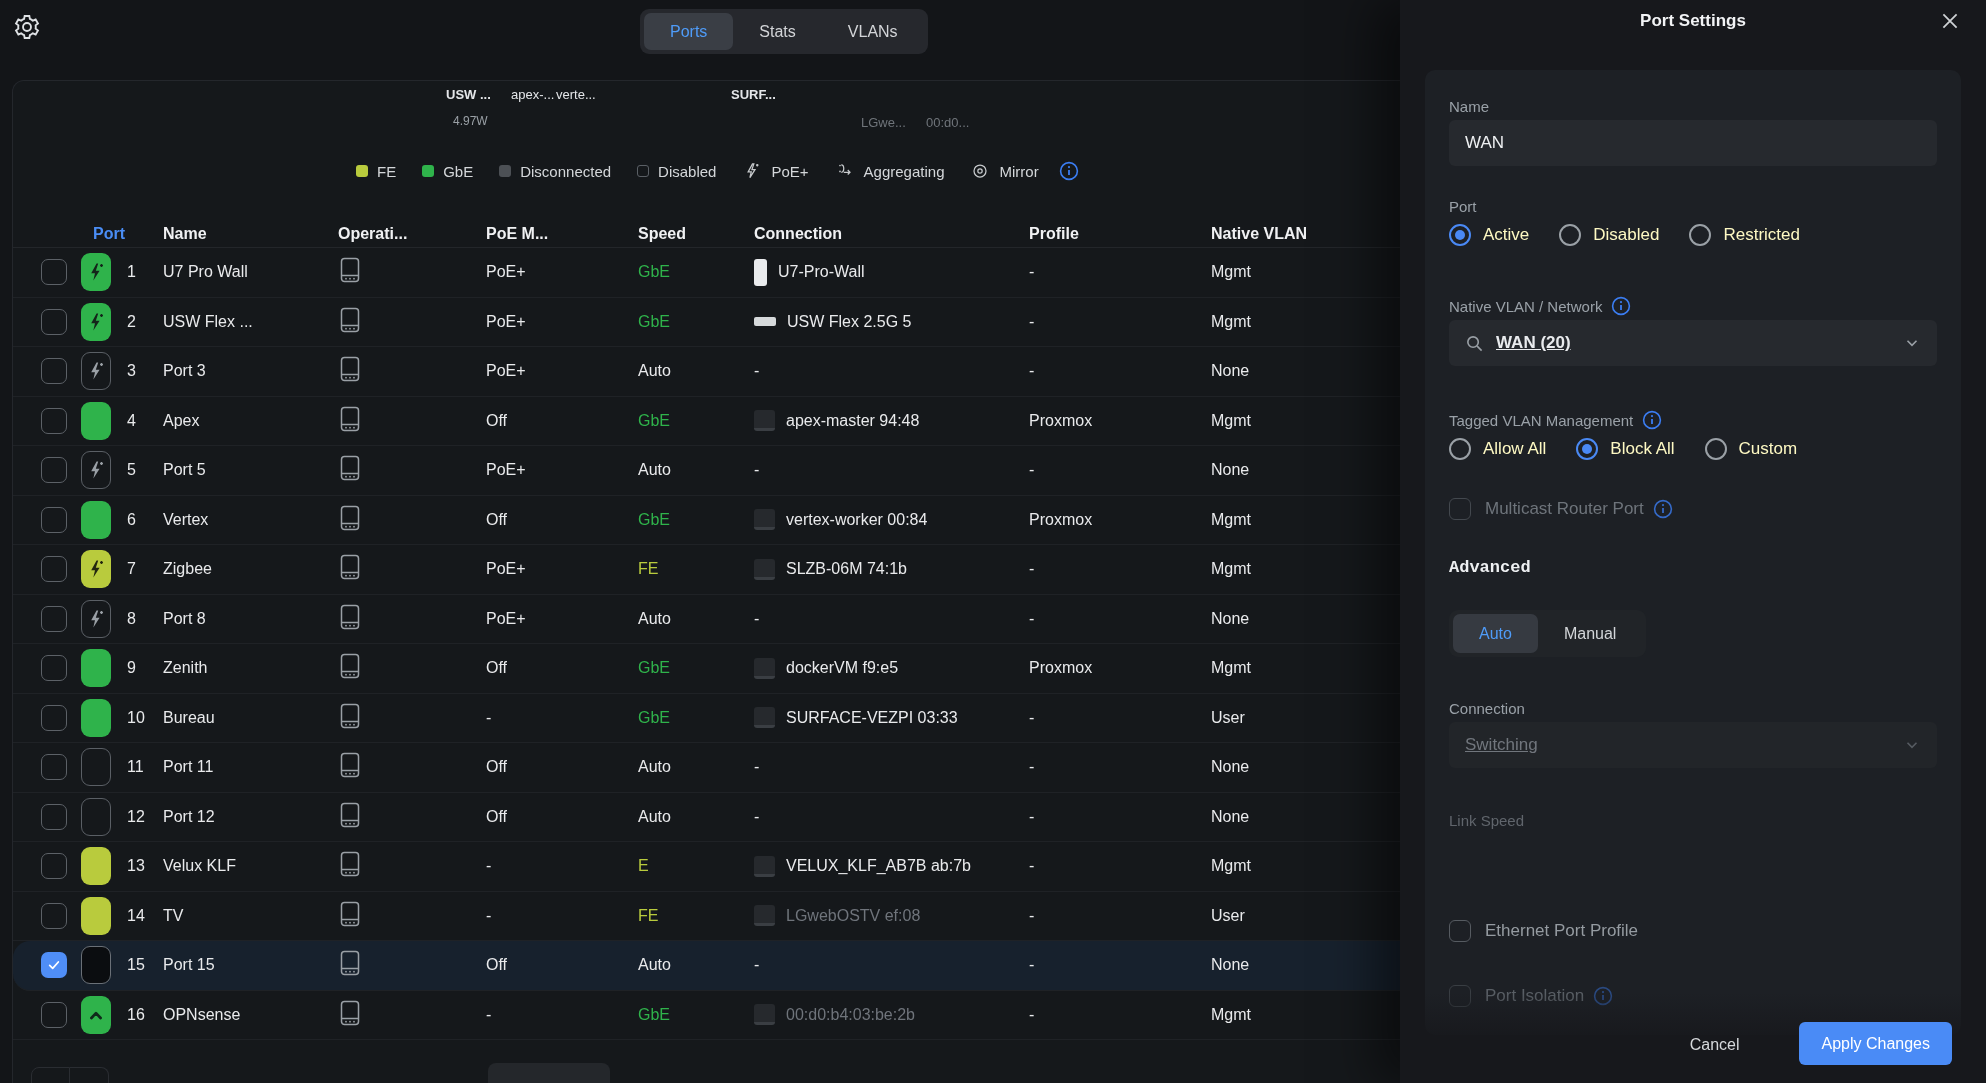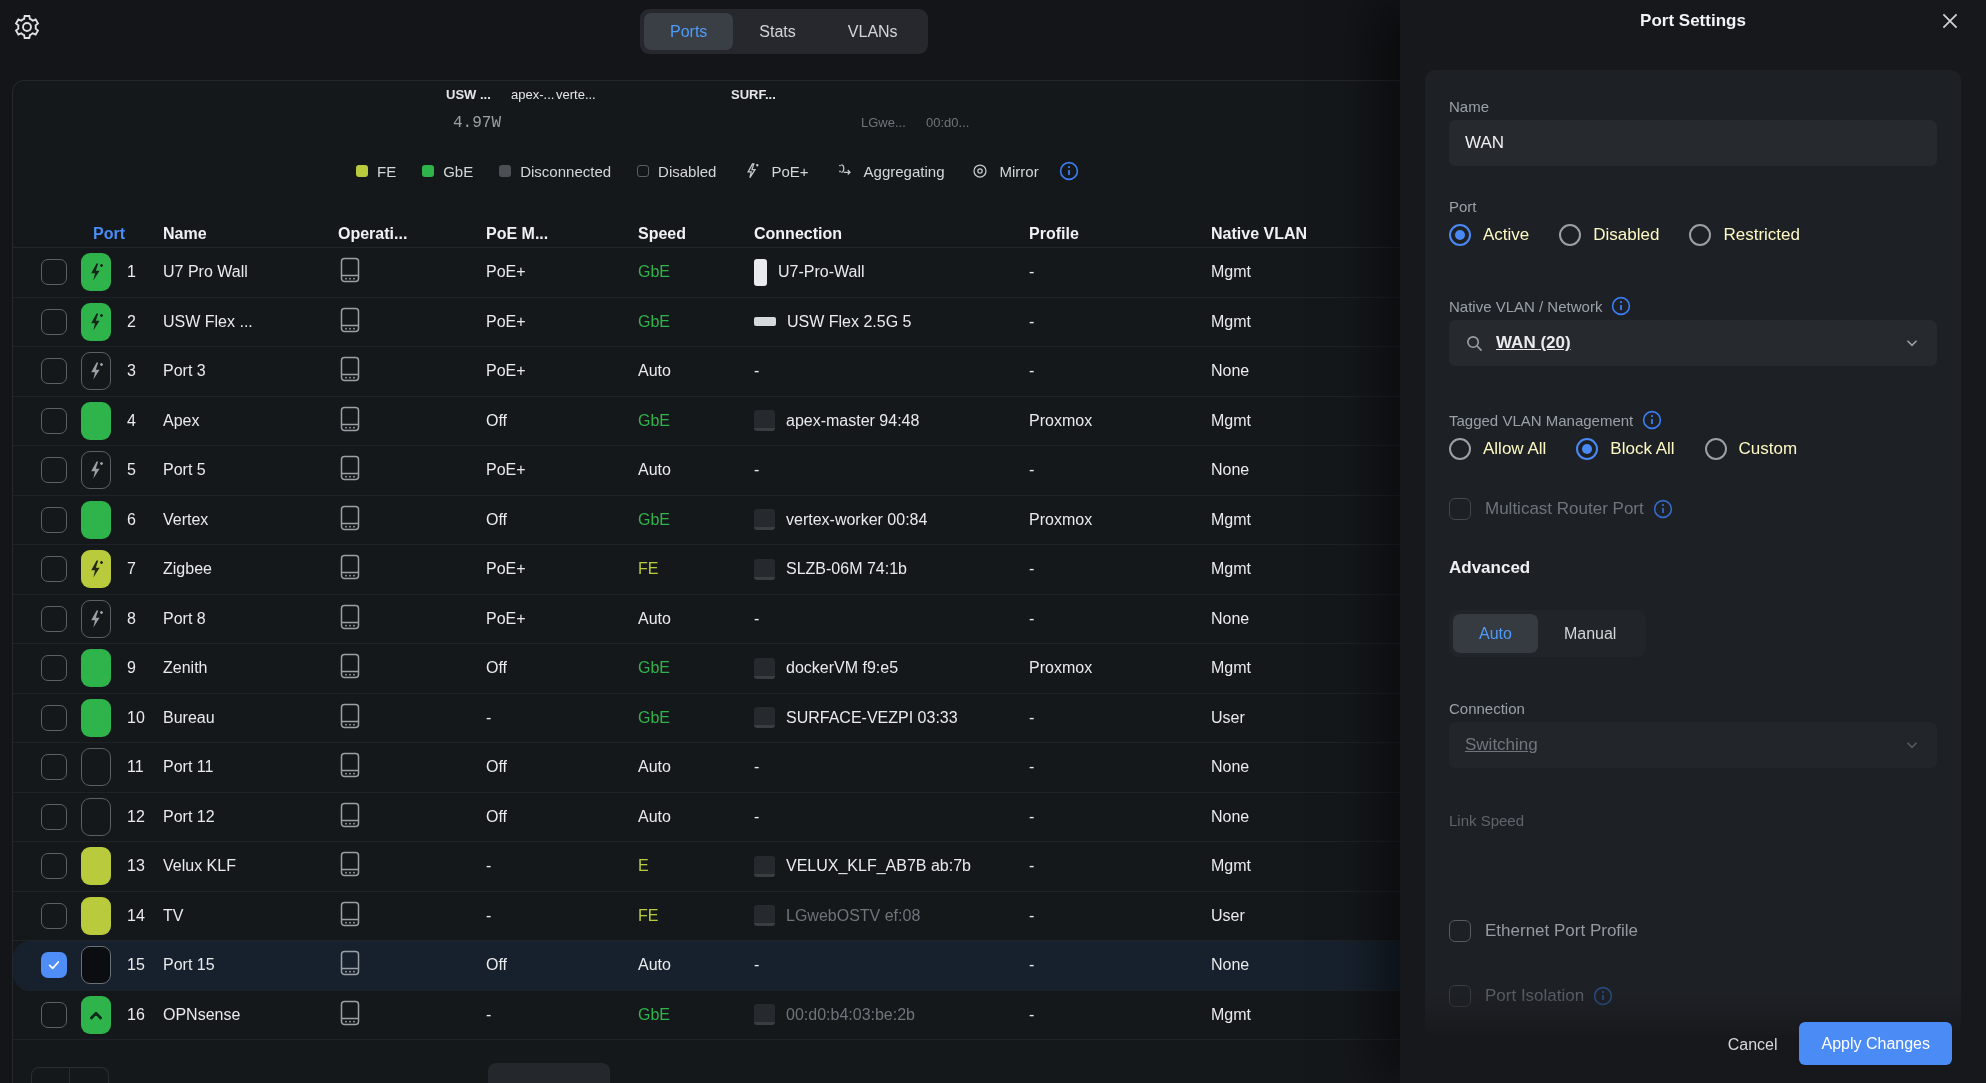--- a/index.html
+++ b/index.html
@@ -32,21 +32,21 @@
     left:12px; top:80px; width:1974px; height:1013px;
     background:#15181b;
     border:1px solid #24272c; border-bottom:none;
     border-radius:12px 0 0 0;
   }
 
   
   .device-label { position:absolute; top:6px; font-size:13px; color:#e4e6e9; white-space:nowrap; }
   .device-label.bold { font-weight:bold; }
   .device-label.dim { color:#6f747a;margin-top:28px; }
-  .power-label { position:absolute; left:440px; top:33px; font-size:16px; color:#9aa0a6;font-family:Liberation Mono, monospace; }
+  .power-label { position:absolute; left:440px; top:33px; font-size:12px; color:#9aa0a6; }
 
   
   .legend { left:343px; top:76px; height:28px; display:flex; align-items:center; gap:26px; }
   .legend-item { display:flex; align-items:center; gap:9px; font-size:15px; color:#d4d7da; }
   .swatch { width:12px; height:12px; border-radius:3px; display:inline-block; }
   .swatch.outline { border:1px solid #5a5f65; background:transparent; }
   .legend-glyph { width:20px; height:20px; display:inline-block; }
   .legend-info { margin-left:-6px; width:20px; height:20px; cursor:pointer; }
 
   
@@ -106,21 +106,21 @@
 
   .panel-card {
     left:25px; right:25px; top:70px; bottom:48px;
     background:#1d2025; border-radius:10px;
     overflow:hidden;
   }
   .pc-inner { position:absolute; left:24px; right:24px; top:0; bottom:0; }
 
   .plabel { font-size:15px; color:#9aa1a8; display:flex; align-items:center; gap:9px; }
   .plabel.dim2 { color:#60656c; }
-  .ptitle { font-size:17px; font-weight:bold; color:#eef0f2; }
+  .ptitle { font-size:17px; font-weight:bold; color:#eef0f2;font-family:Liberation Mono, monospace; }
 
   .pinput {
     width:100%; height:46px; background:#26292e; border:none; border-radius:6px;
     color:#eef0f2; font-size:17px; font-family:"Liberation Sans",sans-serif;
     padding:0 16px;
   }
   .pselect {
     width:100%; height:46px; background:#26292e; border-radius:6px;
     display:flex; align-items:center; padding:0 16px; gap:12px; cursor:pointer;
     font-size:17px; color:#e9ebee; font-weight:bold;text-decoration:underline;
@@ -150,21 +150,21 @@
   .seg-item {
     display:flex; align-items:center; justify-content:center;
     padding:0 26px; font-size:16px; color:#d3d6d9; border-radius:7px; cursor:pointer;
   }
   .seg-item.active { background:#363a41; color:#4f9cf9; }
 
   .panel-footer {
     left:0; right:0; bottom:0; height:90px;
     background:linear-gradient(180deg, rgba(23,24,28,0) 0%, #17181c 55%);
     display:flex; align-items:flex-end; justify-content:flex-end;
-    padding:0 34px 18px 0; gap:22px;
+    padding:0 34px 18px 0; gap:60px;
   }
   .cancel-btn { background:none; border:none; font-size:16px; color:#d6d9dc; cursor:pointer; font-family:"Liberation Sans",sans-serif; padding-bottom:11px; }
   .apply-btn {
     height:43px; padding:0 22px; background:#4a8bf6; border:none; border-radius:6px;
     color:#ffffff; font-size:16px; cursor:pointer; font-family:"Liberation Sans",sans-serif;
   }
 </style>
 </head>
 <body>
 

